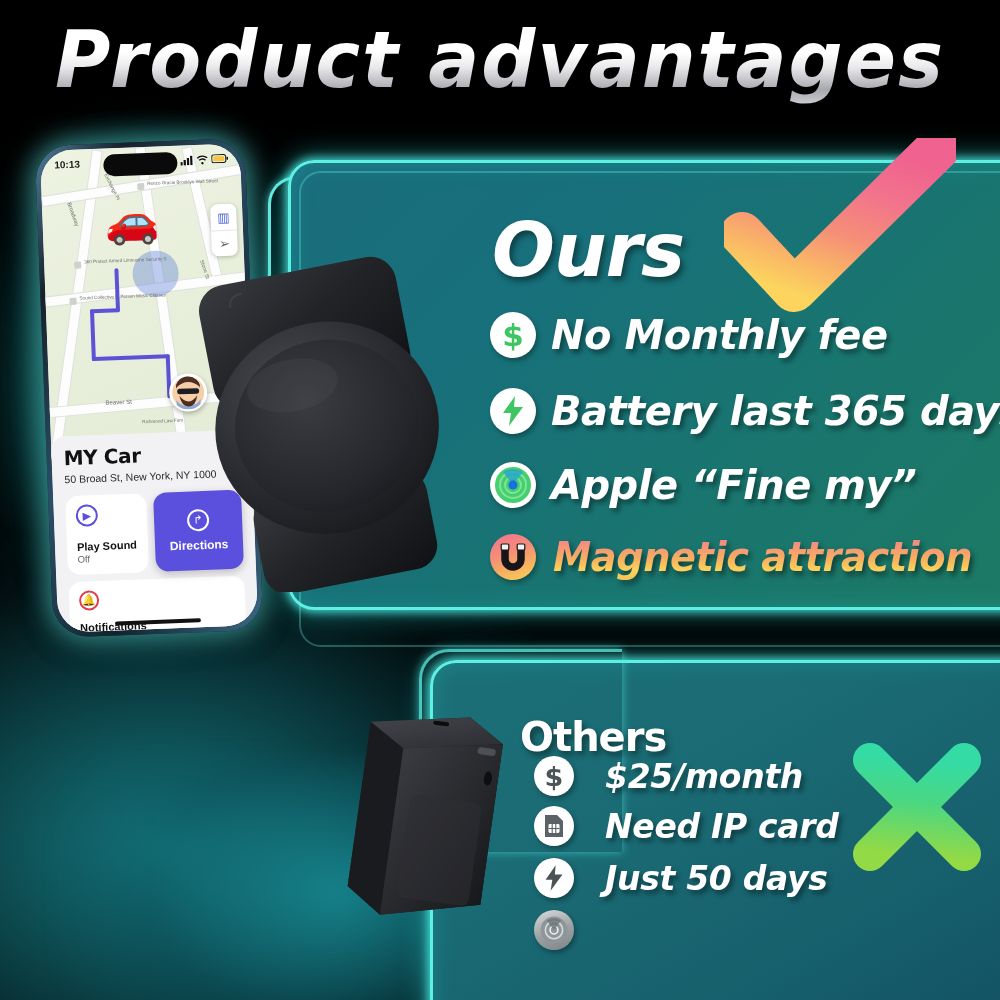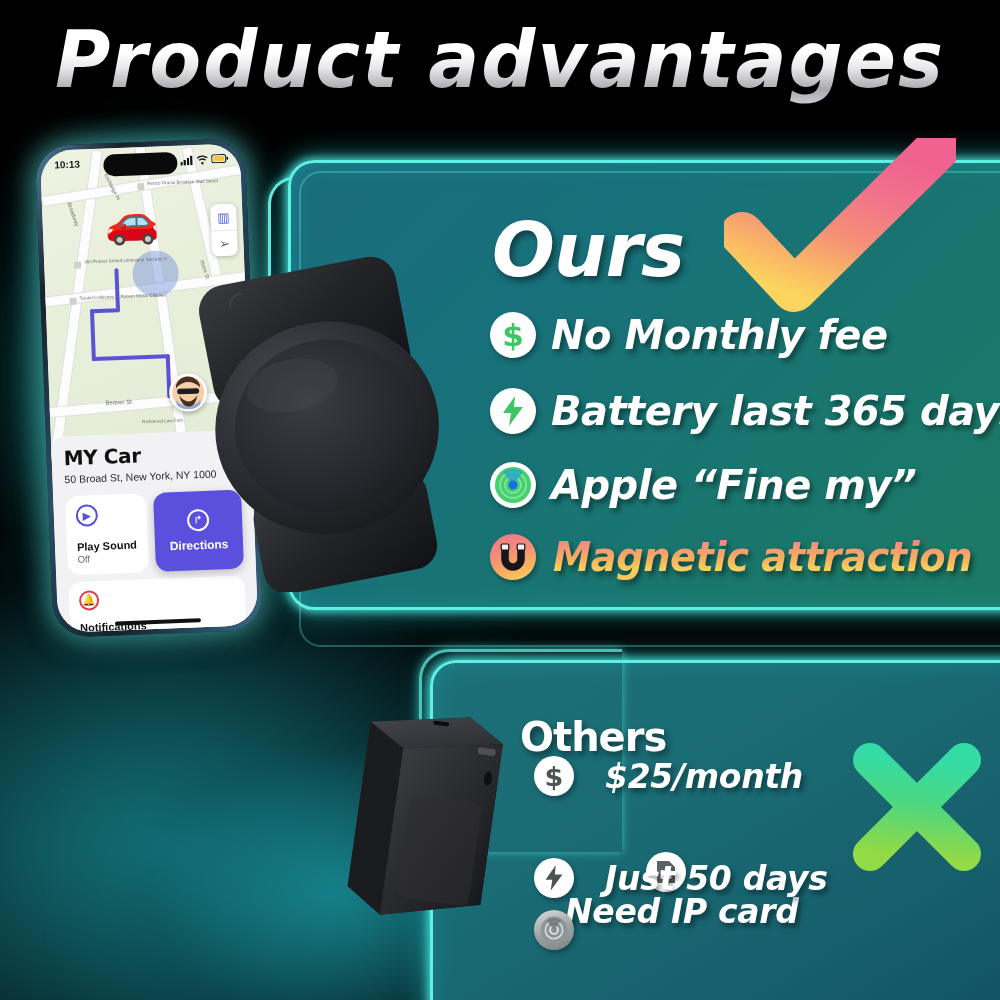--- a/index.html
+++ b/index.html
@@ -113,21 +113,21 @@
     color:transparent; -webkit-text-fill-color:transparent;
     filter:drop-shadow(3px 4px 3px rgba(0,0,0,.45));
     transform:scaleX(.96); transform-origin:left center;
   }
 
   
   #others-rows .feature-row { left:534px; }
   #others-rows .f-icon { width:40px; height:40px; }
   #others-rows .f-label { font-size:33px; margin-left:31px; letter-spacing:-.3px; }
   #others-row-0 { top:756px; }
-  #others-row-1 { top:852px;flex-direction:column; }
+  #others-row-1 { top:806px; }
   #others-row-2 { top:858px; }
   #others-row-3 { top:910px; }
 
   
   .circ {
     width:100%; height:100%; border-radius:50%; background:#fff;
     display:flex; align-items:center; justify-content:center;
     box-shadow:2px 3px 5px rgba(0,0,0,.32);
   }
   .circ.grad-magnet { background:linear-gradient(160deg,#f2748f 0%,#f48d78 40%,#f6b45e 72%,#f8d35a 100%); }

